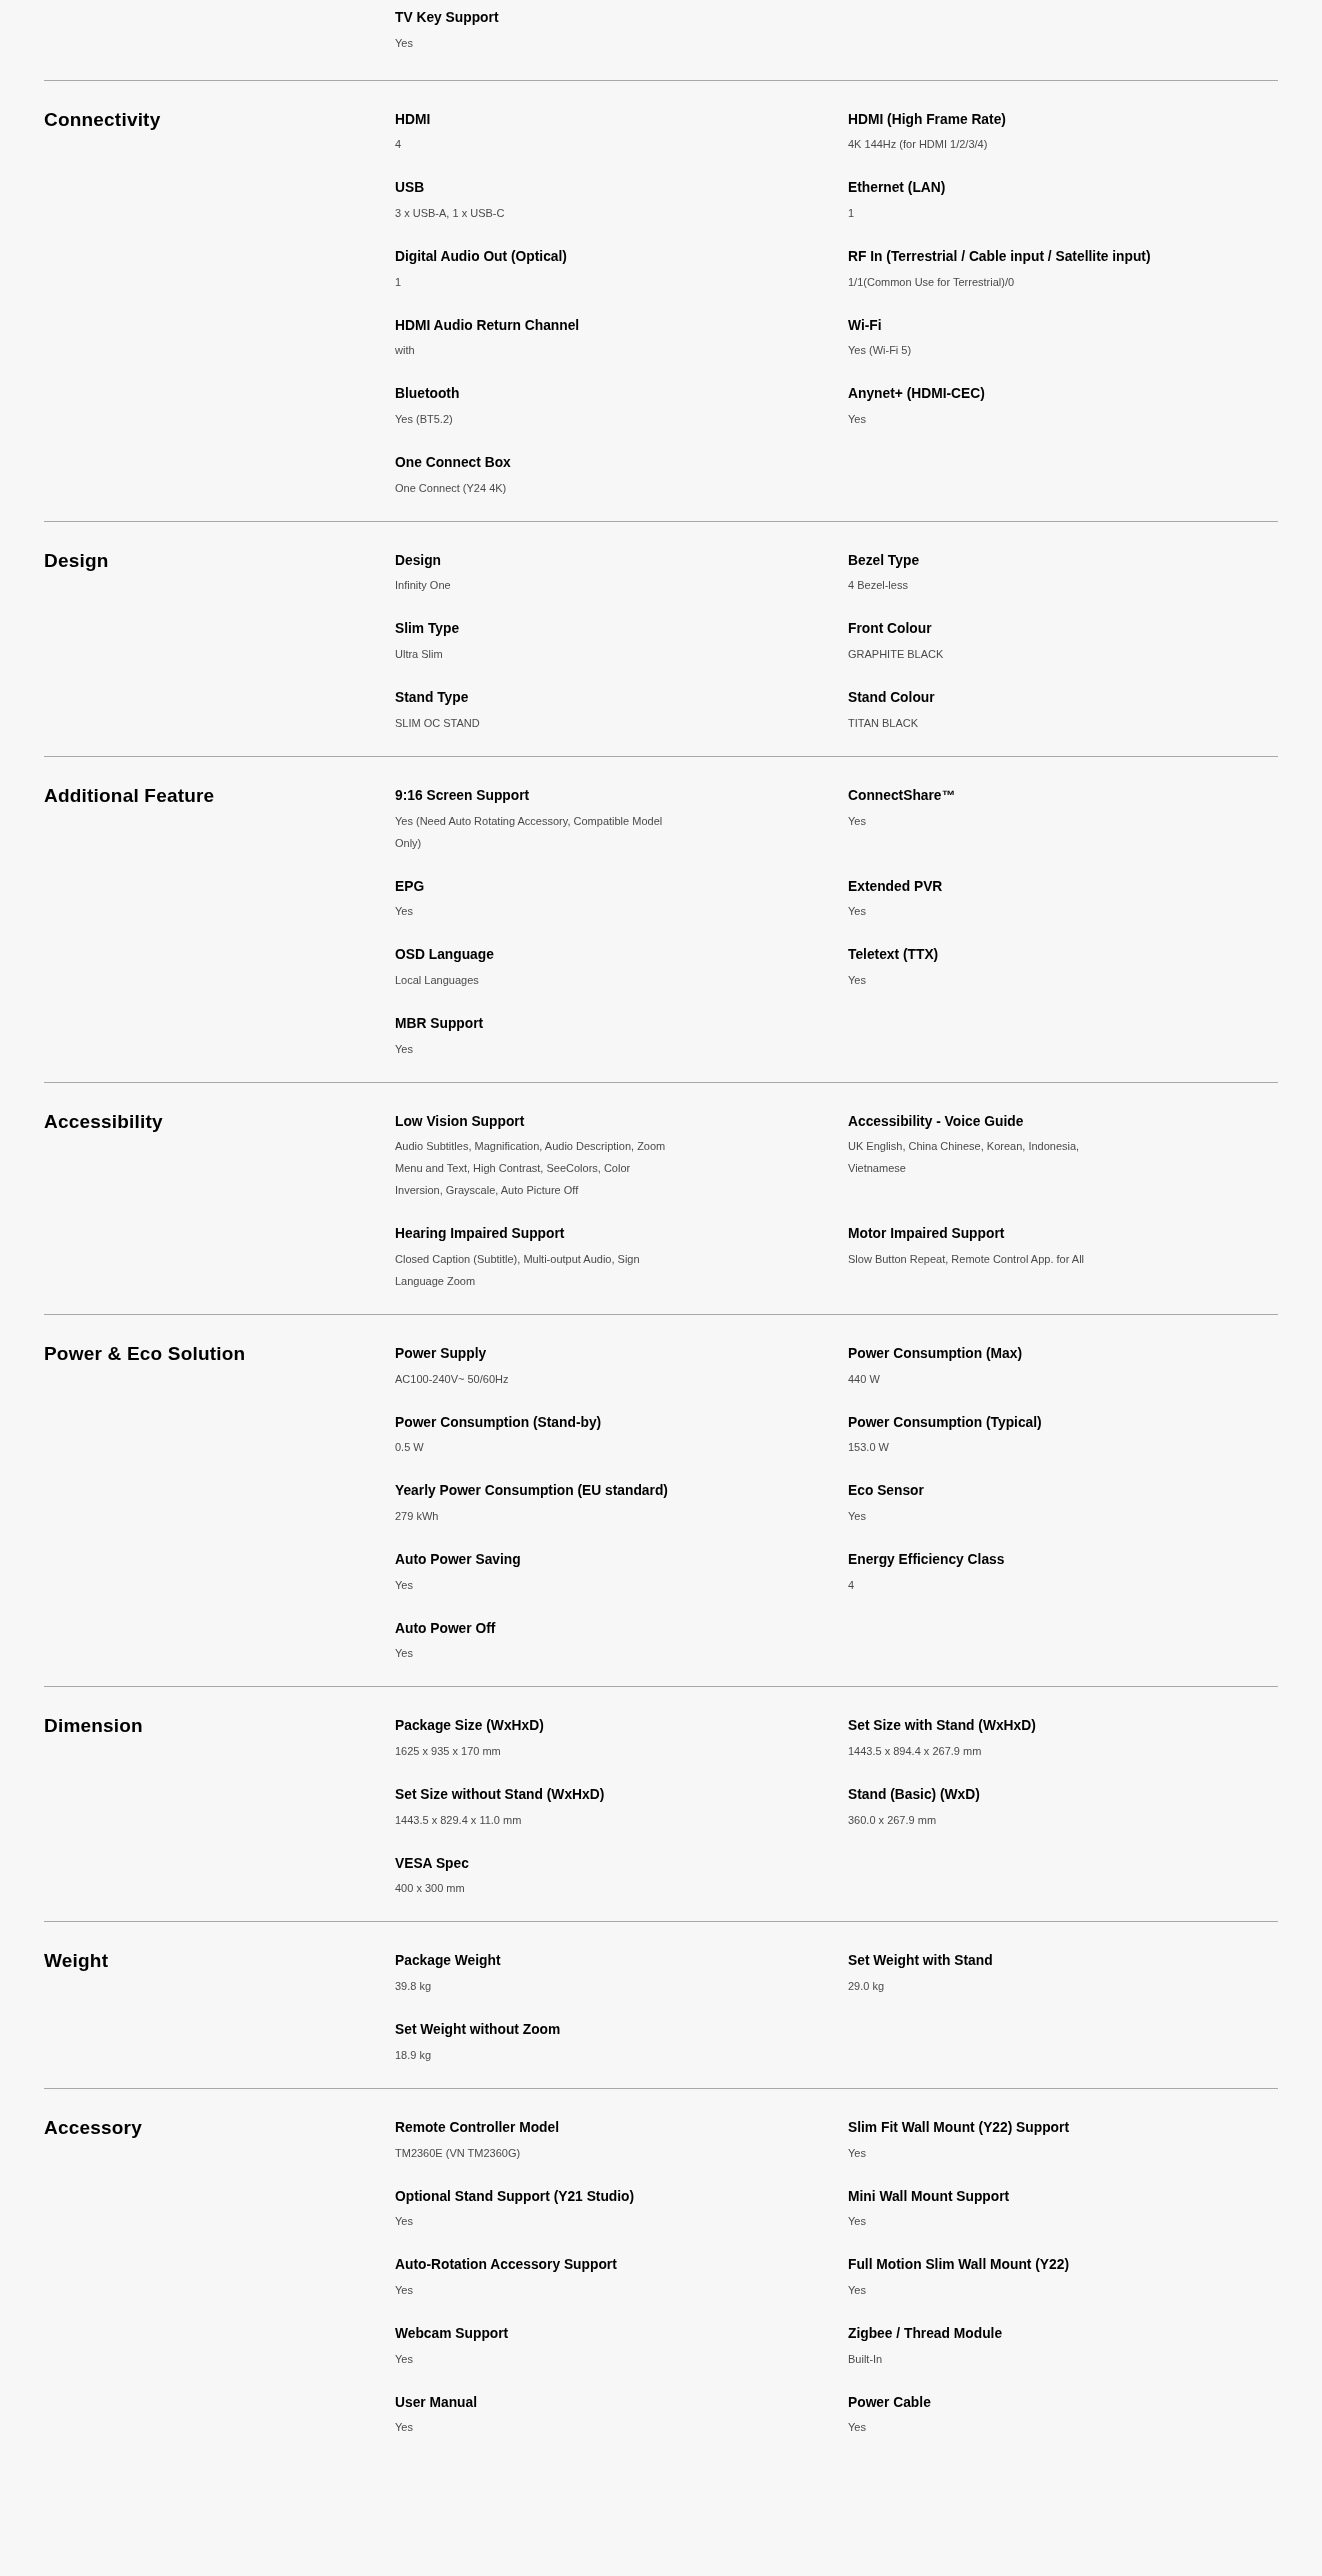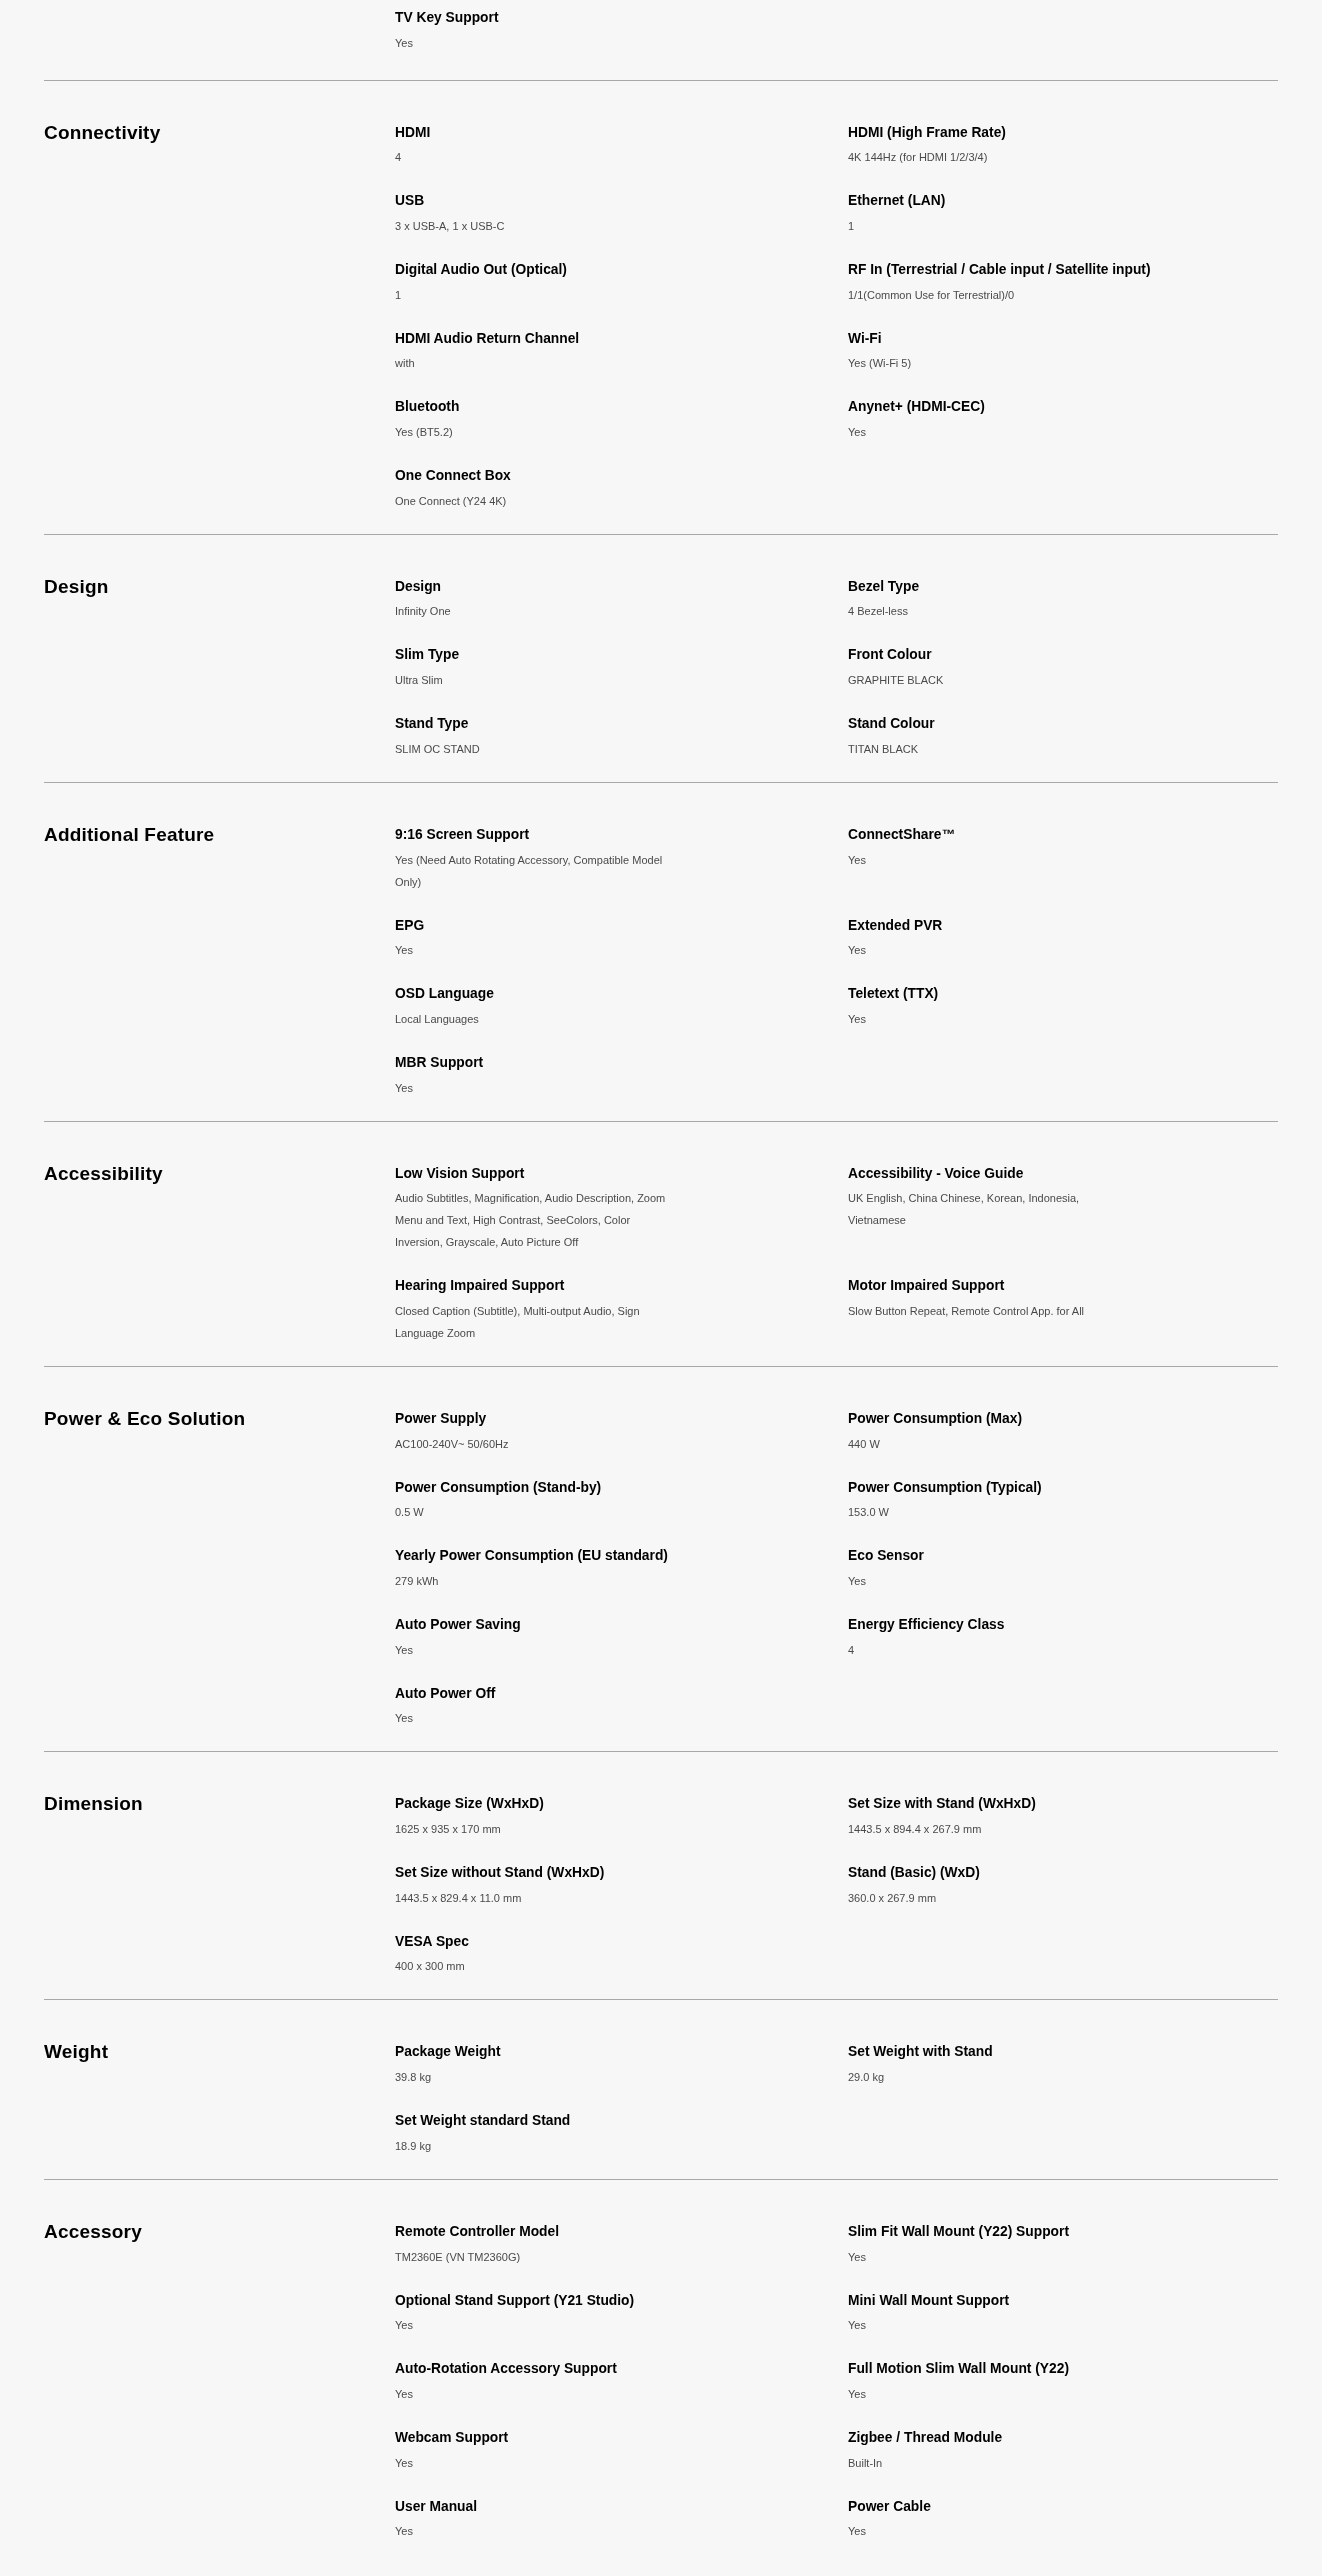--- a/index.html
+++ b/index.html
@@ -19,21 +19,21 @@
     font-family:"Liberation Sans", sans-serif;
     -webkit-font-smoothing:antialiased;
   }
   .container{
     margin:0 44px;
     width:1234px;
   }
   .section{
     display:flex;
     border-top:0.9px solid var(--divider);
-    padding-top:41px;
+    padding-top:28px;
   }
   .section-top{
     border-top:none;
     padding-top:7.3px;
     padding-bottom:3.7px;
   }
   .section-title{
     flex:none;
     width:351px;
     margin:0;
@@ -347,21 +347,21 @@
               <div class="spec-label">Package Weight</div>
               <div class="spec-value">39.8 kg</div>
             </div>
             <div class="spec">
               <div class="spec-label">Set Weight with Stand</div>
               <div class="spec-value">29.0 kg</div>
             </div>
           </div>
           <div class="spec-row">
             <div class="spec">
-              <div class="spec-label">Set Weight standard Stand</div>
+              <div class="spec-label">Set Weight without Zoom</div>
               <div class="spec-value">18.9 kg</div>
             </div>
             <div class="spec"></div>
           </div>
         </div>
       </section>
       <section class="section">
         <h2 class="section-title">Accessory</h2>
         <div class="section-body">
           <div class="spec-row">

